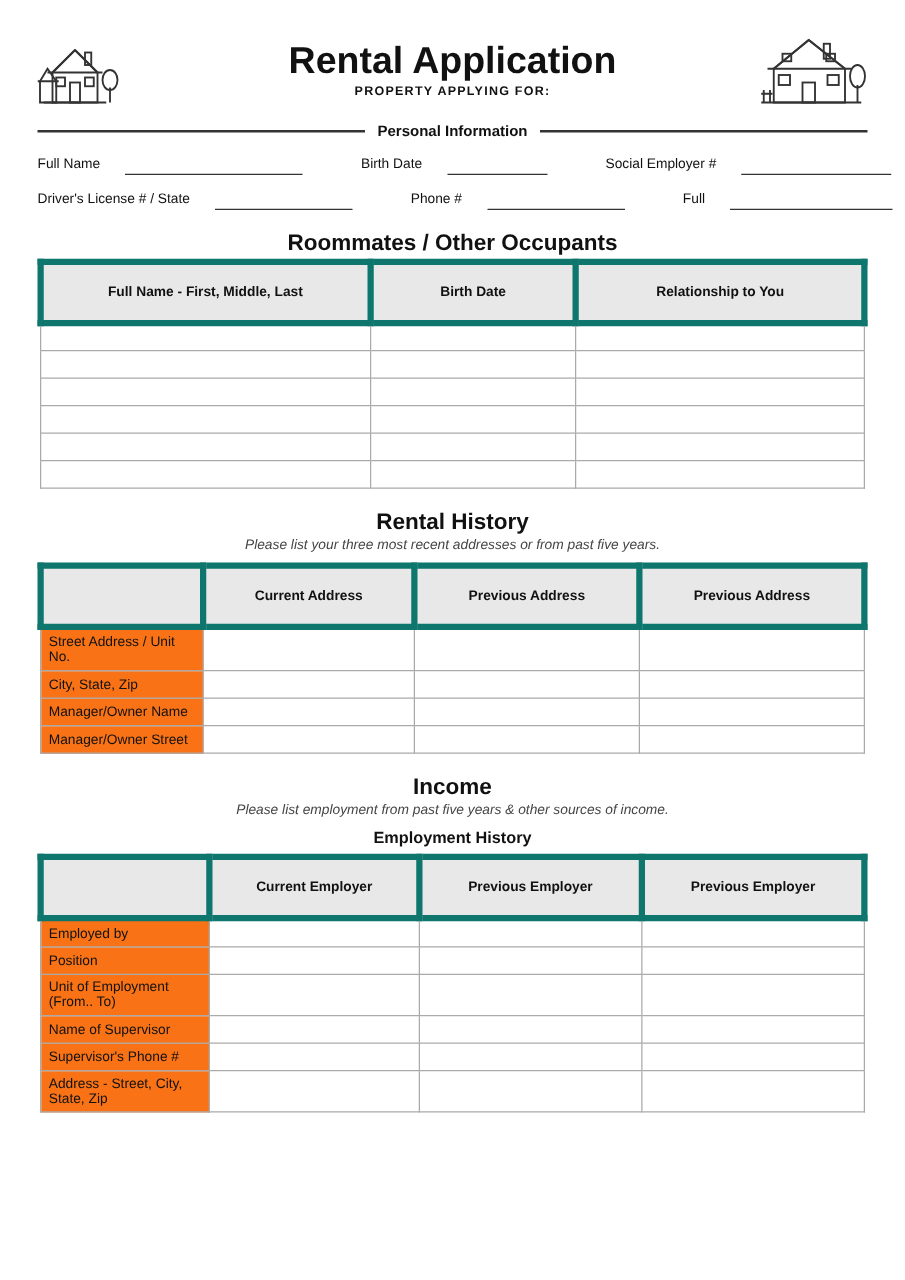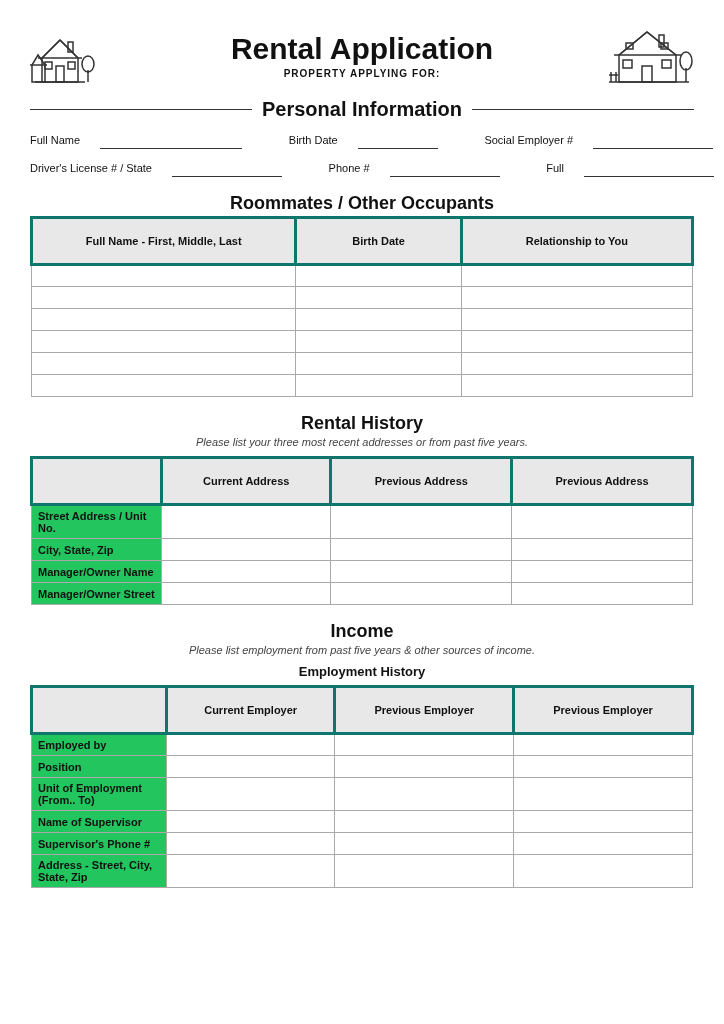--- a/index.html
+++ b/index.html
@@ -48,21 +48,21 @@
       display: flex;
       align-items: center;
       margin: 8px 0 10px 0;
     }
     .section-title-line .line {
       flex: 1;
       height: 1.5px;
       background: #333;
     }
     .section-title-line .title-text {
-      font-size: 20px;
+      font-size: 12px;
       font-weight: bold;
       padding: 0 10px;
       white-space: nowrap;
     }
 
     
     .section-heading {
       text-align: center;
       font-size: 18px;
       font-weight: bold;
@@ -106,35 +106,35 @@
 
     
     table {
       width: 100%;
       border-collapse: collapse;
       font-size: 11px;
       margin-bottom: 12px;
     }
     table th {
       background: #e8e8e8;
-      border: 3px solid #0f766e;
+      border: 5px solid #0f766e;
       padding: 16px 6px;
       font-weight: bold;
       text-align: center;
       font-size: 11px;
     }
     table td {
       border: 1px solid #aaa;
       padding: 4px 6px;
       height: 22px;
       background: #fff;
     }
     table td.row-label {
-      background: #22c55e;
-      font-weight: bold;
+      background: #f97316;
+      font-weight: normal;
       font-size: 11px;
       width: 130px;
     }
     table .empty-label {
       background: #f0f0f0;
       width: 130px;
     }
 
     
     .roommates-th-name { width: 40%; }

